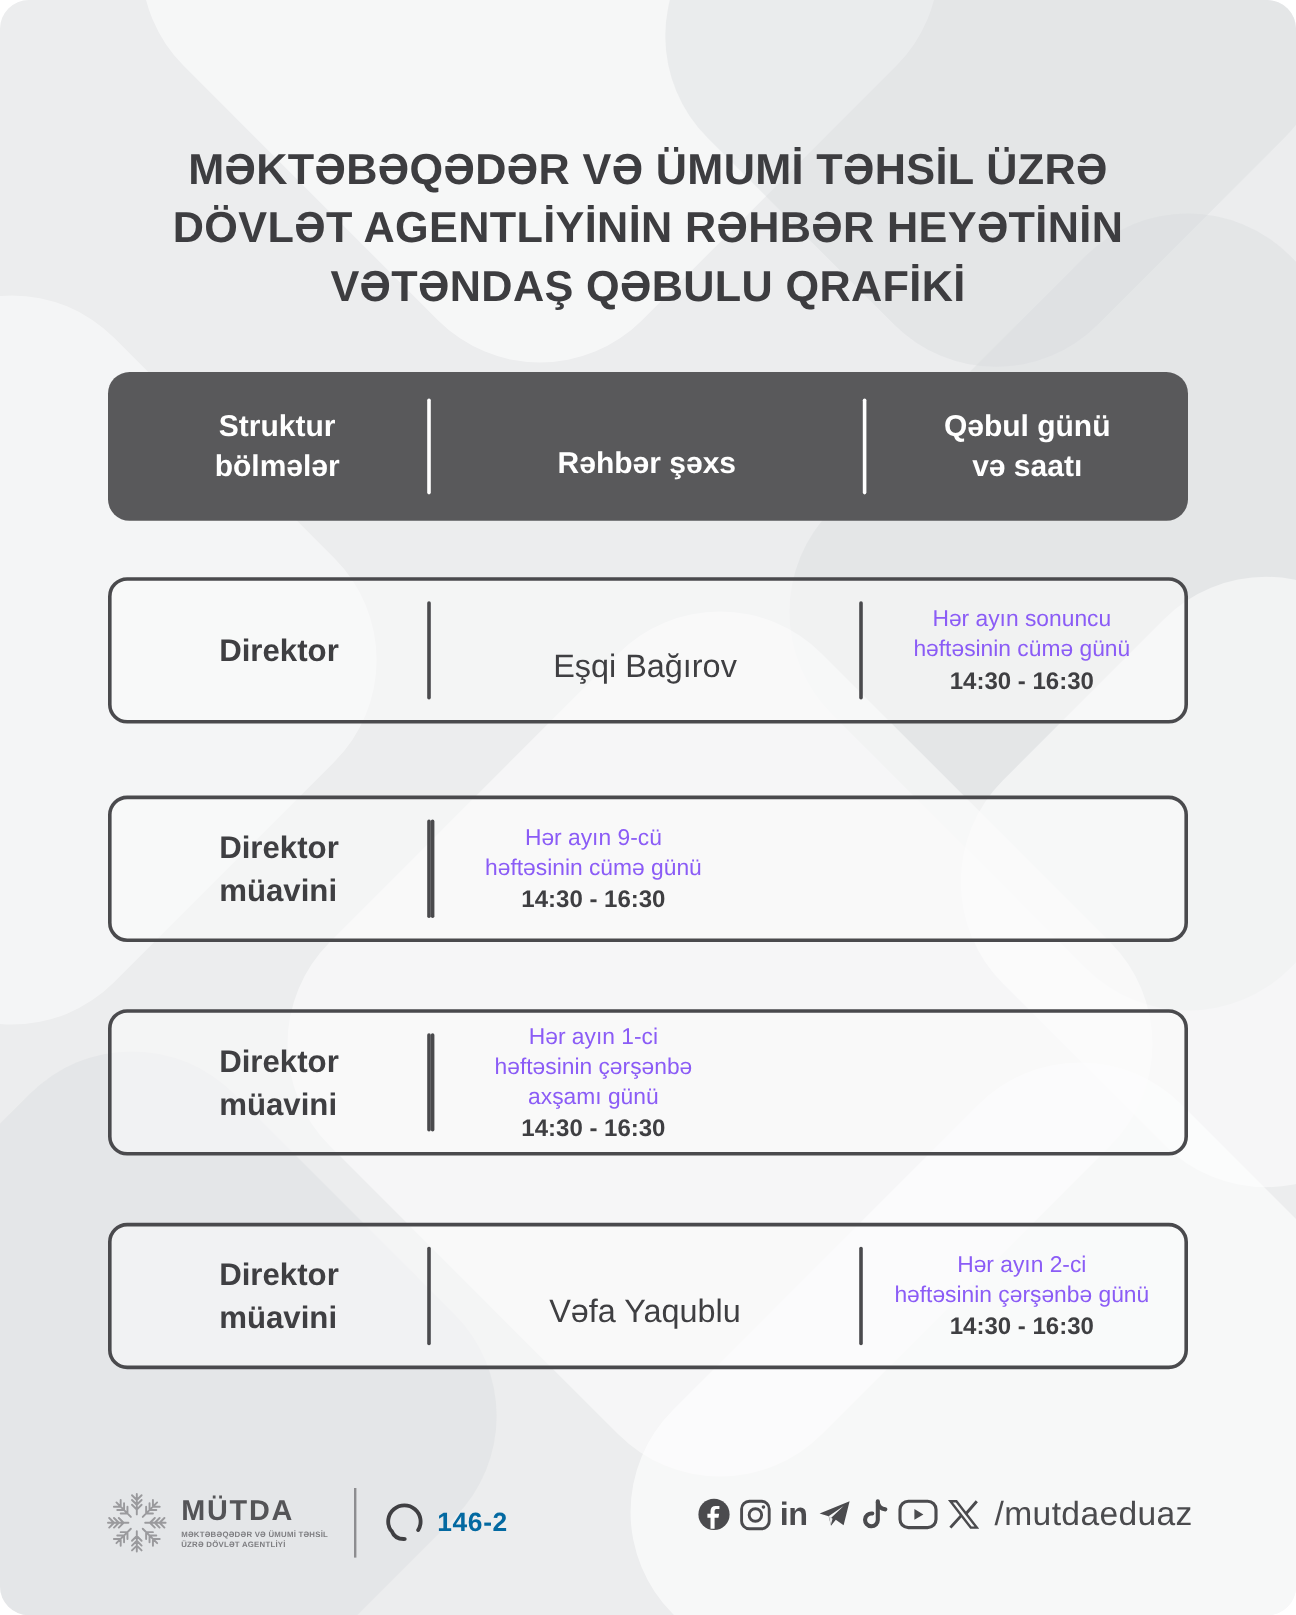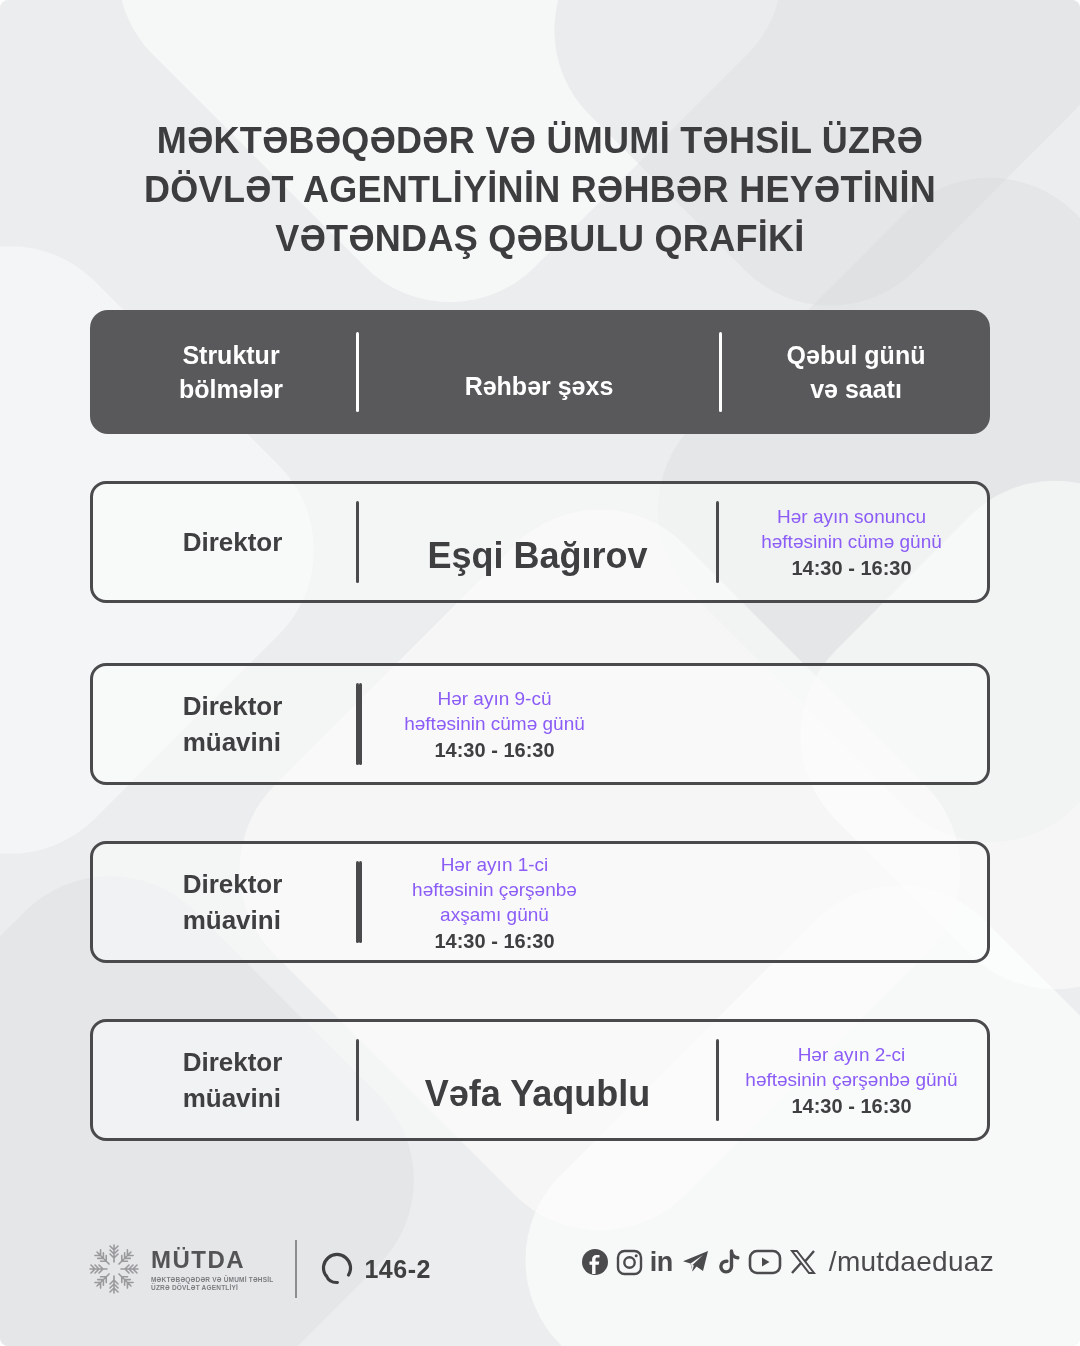--- a/index.html
+++ b/index.html
@@ -4,21 +4,21 @@
 <style>
   * { margin:0; padding:0; box-sizing:border-box; }
   html,body { background:#ffffff; }
   body {
     width:1080px; height:1346px; position:relative; overflow:hidden;
     font-family:"Liberation Sans", sans-serif;
   }
   .poster {
     position:absolute; inset:0;
     background:#ecedee;
-    border-radius:8px;
+    border-radius:24px;
     overflow:hidden;
   }
   
   .bg-shape {
     position:absolute;
     border-radius:120px;
     transform:rotate(45deg);
     pointer-events:none;
   }
   .s1 { left:180px;  top:-300px;  width:540px; height:540px; background:rgba(255,255,255,.55); }
@@ -65,21 +65,21 @@
   .trow .cell {
     display:flex; flex-direction:column; align-items:center; justify-content:center;
     height:100%; color:#3f3f42;
   }
   .trow .c1 { width:263px; } .trow .c2 { width:357px; } .trow .c3 { width:265px; }
   .vdiv-d { width:3px; height:82px; background:#4a4a4d; border-radius:2px; }
   .division {
     font-size:26px; line-height:36px; font-weight:700;
     white-space:pre-line; text-align:left;
   }
-  .person { font-size:36px; font-weight:700; text-align:center; }
+  .person { font-size:27px; font-weight:400; text-align:center; }
   .schedule {
     font-size:19px; line-height:25px; font-weight:400;
     text-align:center; white-space:pre-line; color:#8b5cf6;
   }
   .time { font-size:20px; font-weight:700; margin-top:3px; color:#3f3f42; }
 
   
   .footer-left {
     position:absolute; left:86px; top:1234px; height:70px;
     display:flex; align-items:center;
@@ -90,21 +90,21 @@
   }
   .brand-sub {
     font-size:6.5px; line-height:8px; letter-spacing:.2px;
     color:#7d7d80; white-space:pre-line; margin-top:2px; font-weight:700;
   }
   .foot-div {
     width:2px; height:58px; background:#8d8d90; margin:0 20px 0 22px;
   }
   .hotline { display:flex; align-items:center; }
   .hotline-number {
-    font-size:25px; font-weight:800; color:#404040; margin-left:7px; letter-spacing:.5px;
+    font-size:22px; font-weight:800; color:#0369a1; margin-left:7px; letter-spacing:.5px;
   }
   .footer-right {
     position:absolute; right:86px; top:1246px;
     display:flex; align-items:center; gap:7px;
     color:#4b4b4e;
   }
   .sicon { display:flex; align-items:center; justify-content:center; }
   .linkedin-glyph { font-size:27px; font-weight:800; color:#4b4b4e; letter-spacing:-.5px; }
   .handle {
     font-size:28px; font-weight:500; color:#4b4b4e; margin-left:5px; letter-spacing:.3px;

